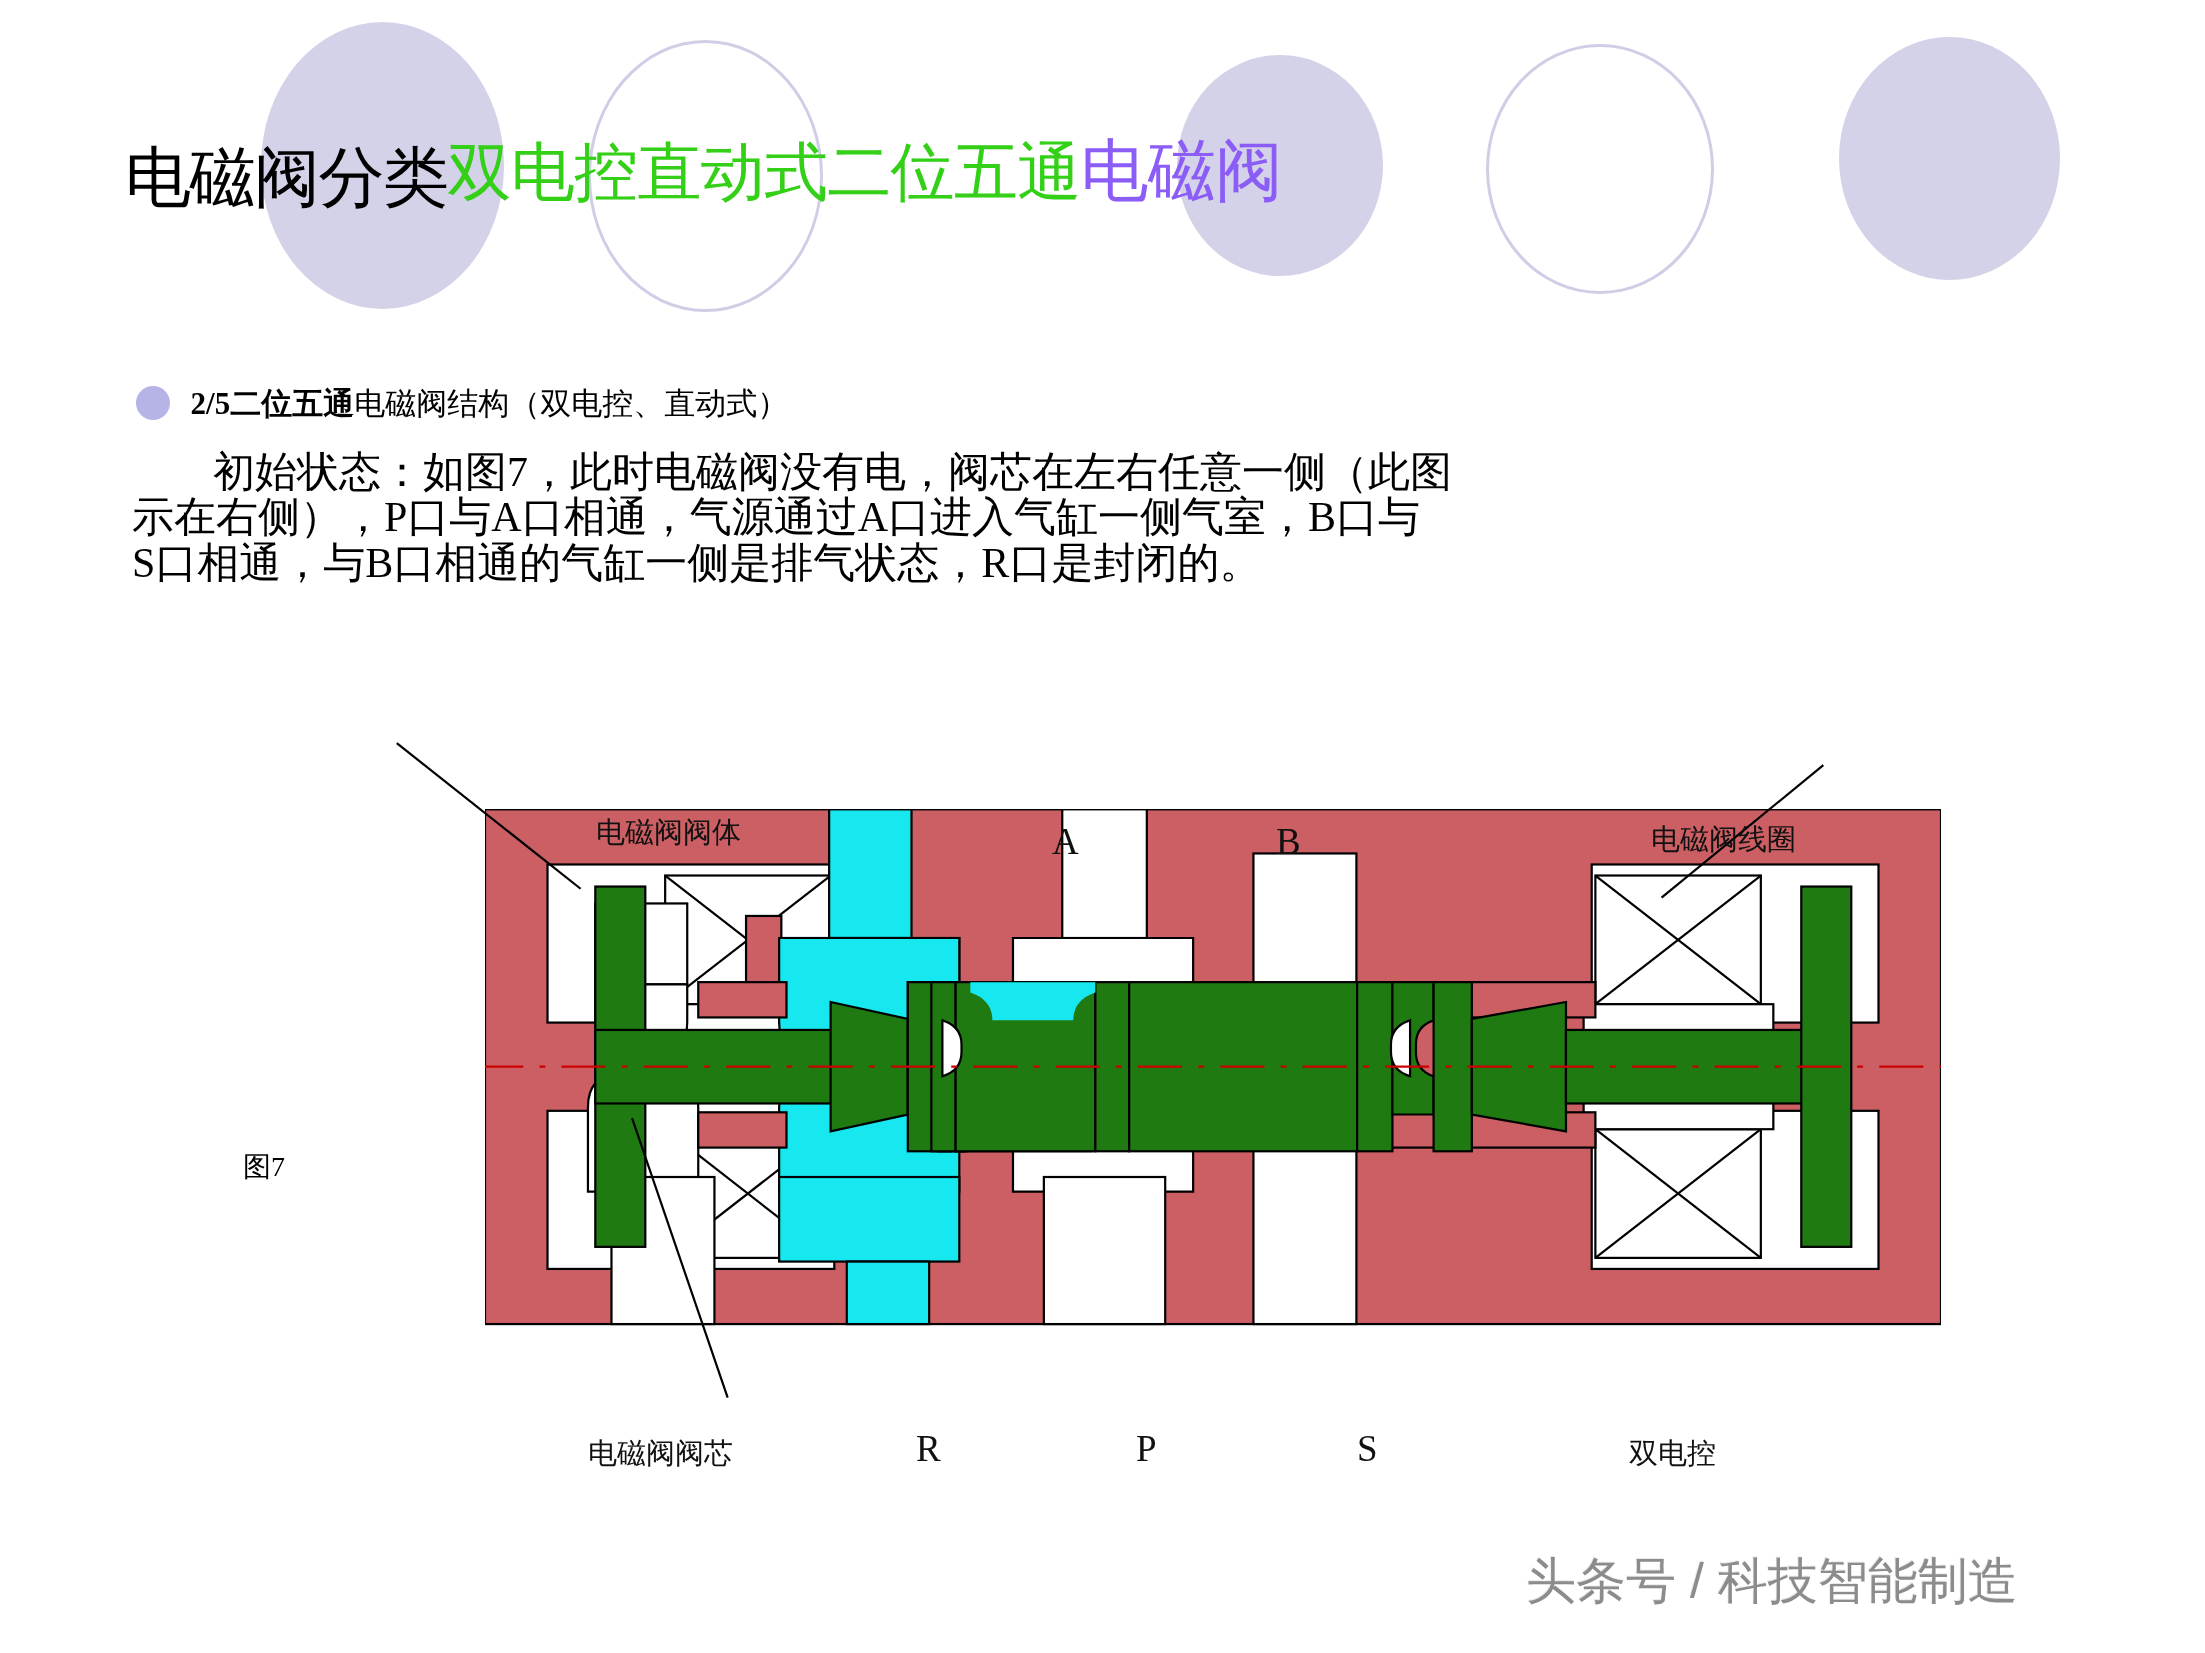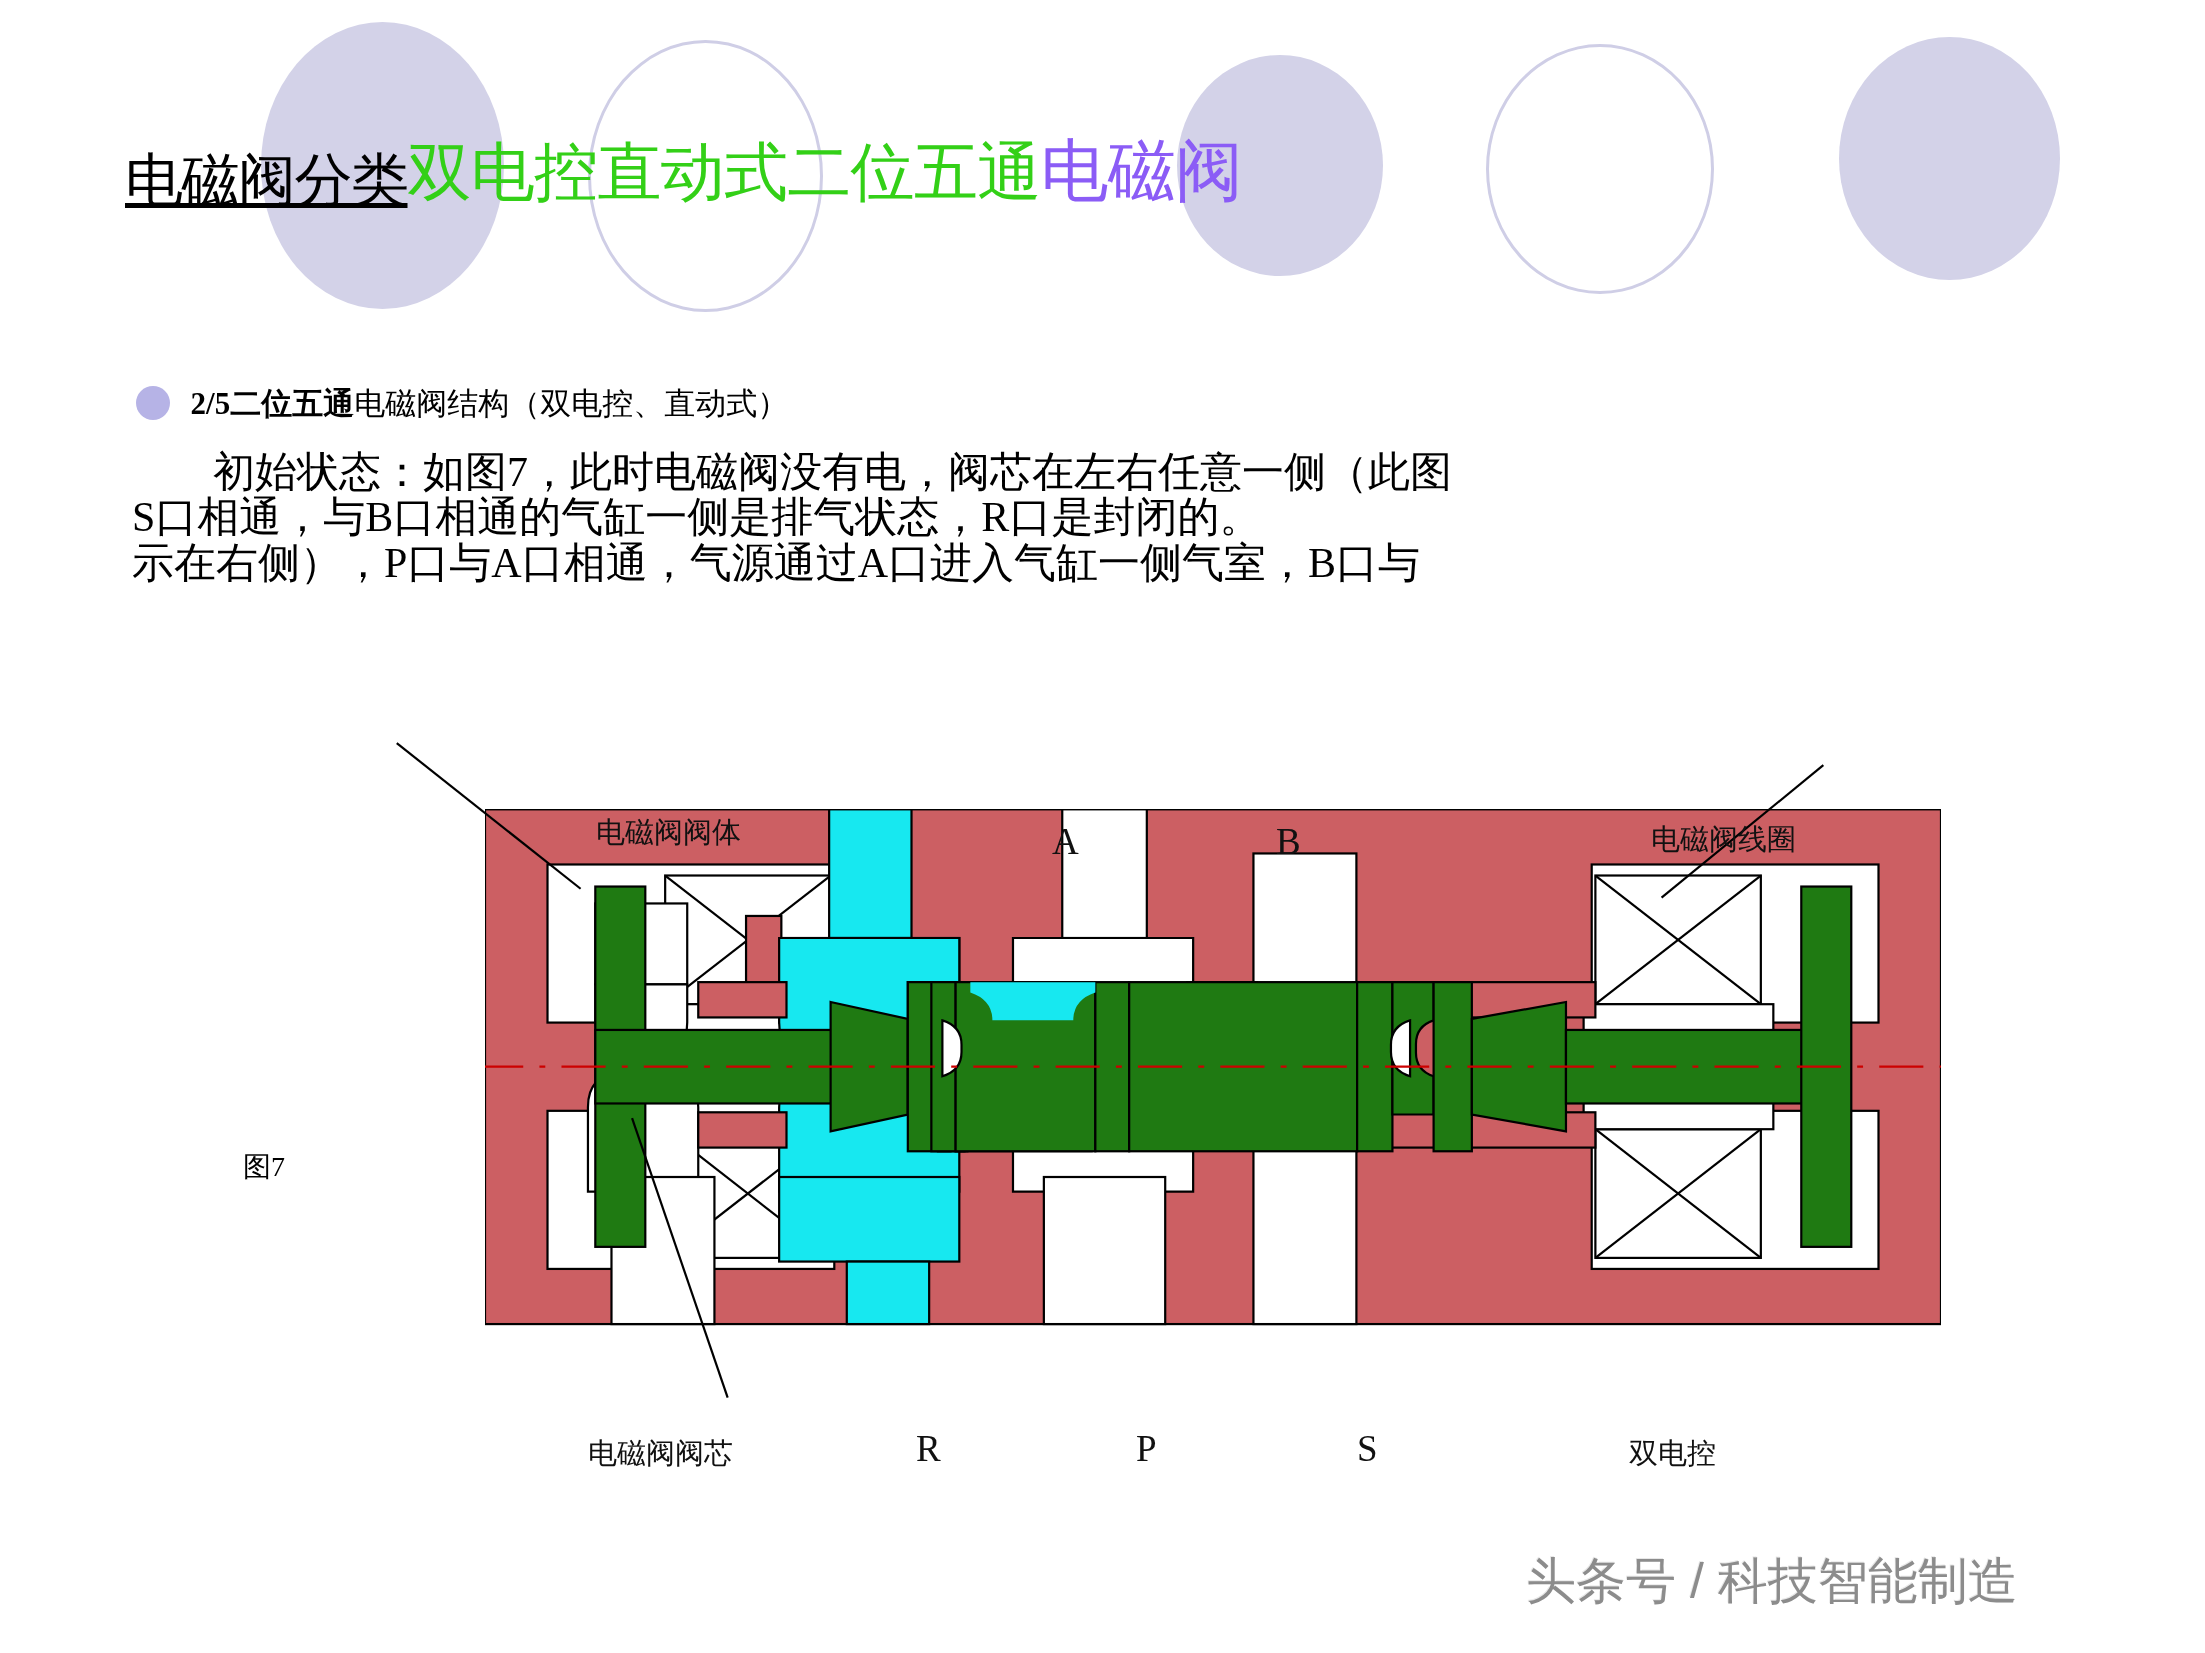--- a/index.html
+++ b/index.html
@@ -7,22 +7,22 @@
        font-family:"Liberation Serif","DejaVu Serif",serif;}
 
   
   .circle-band{position:absolute;left:0;top:0;width:2205px;height:346px;}
   .circ{position:absolute;border-radius:50%;}
   .circ.filled{background:#d3d2e8;}
   .circ.outline{background:transparent;border:3.7px solid #cfcee6;box-sizing:border-box;}
 
   
   .title-wrap{position:absolute;left:125px;top:143px;white-space:nowrap;}
-  .title-black{font-size:58px;line-height:1;color:#000;
-      font-family:"Liberation Serif","DejaVu Serif",serif;letter-spacing:-1.5px;text-decoration:underline;}
+  .title-black{font-size:66px;line-height:1;color:#000;
+      font-family:"Liberation Serif","DejaVu Serif",serif;letter-spacing:-1.5px;}
   .title-green{font-size:64px;line-height:1;color:#33d017;letter-spacing:-0.7px;
       position:relative;top:-5.9px;}
   .title-green2{font-size:68px;line-height:1;color:#8b5cf6;letter-spacing:-0.7px;
       position:relative;top:-5.9px;}
 
   
   .bullet-row{position:absolute;left:136px;top:386px;display:flex;align-items:center;}
   .bullet-dot{width:34px;height:34px;border-radius:50%;background:#b6b3e6;margin-right:20.6px;flex:0 0 auto;}
   .bullet-text{font-size:31px;color:#000;white-space:nowrap;line-height:1;}
   .b-bold-cjk{font-weight:bold;}
@@ -66,22 +66,22 @@
 
 <div class="bullet-row">
   <div class="bullet-dot"></div>
   <div class="bullet-text">
     <span class="b-bold-cjk">2/5二位五通</span><span>电磁阀结构（双电控、直动式）</span>
   </div>
 </div>
 
 <div class="para">
   <span class="ln"><span class="ind"></span><span>初始状态：如图7，此时电磁阀没有电，阀芯在左右任意一侧（此图</span></span>
+  <span class="ln"><span>示在右侧），P口与A口相通，气源通过A口进入气缸一侧气室，B口与</span></span>
   <span class="ln"><span>S口相通，与B口相通的气缸一侧是排气状态，R口是封闭的。</span></span>
-  <span class="ln"><span>示在右侧），P口与A口相通，气源通过A口进入气缸一侧气室，B口与</span></span>
 </div>
 
 <div class="fig-cap">图7</div>
 
 <div class="diagram">
 <svg width="1456" height="611" viewBox="0 0 1980 830" xmlns="http://www.w3.org/2000/svg">
   <g stroke="#000" stroke-width="3">
 
     <rect x="0" y="0" width="1980" height="700" fill="#cc5f63"></rect>
 

